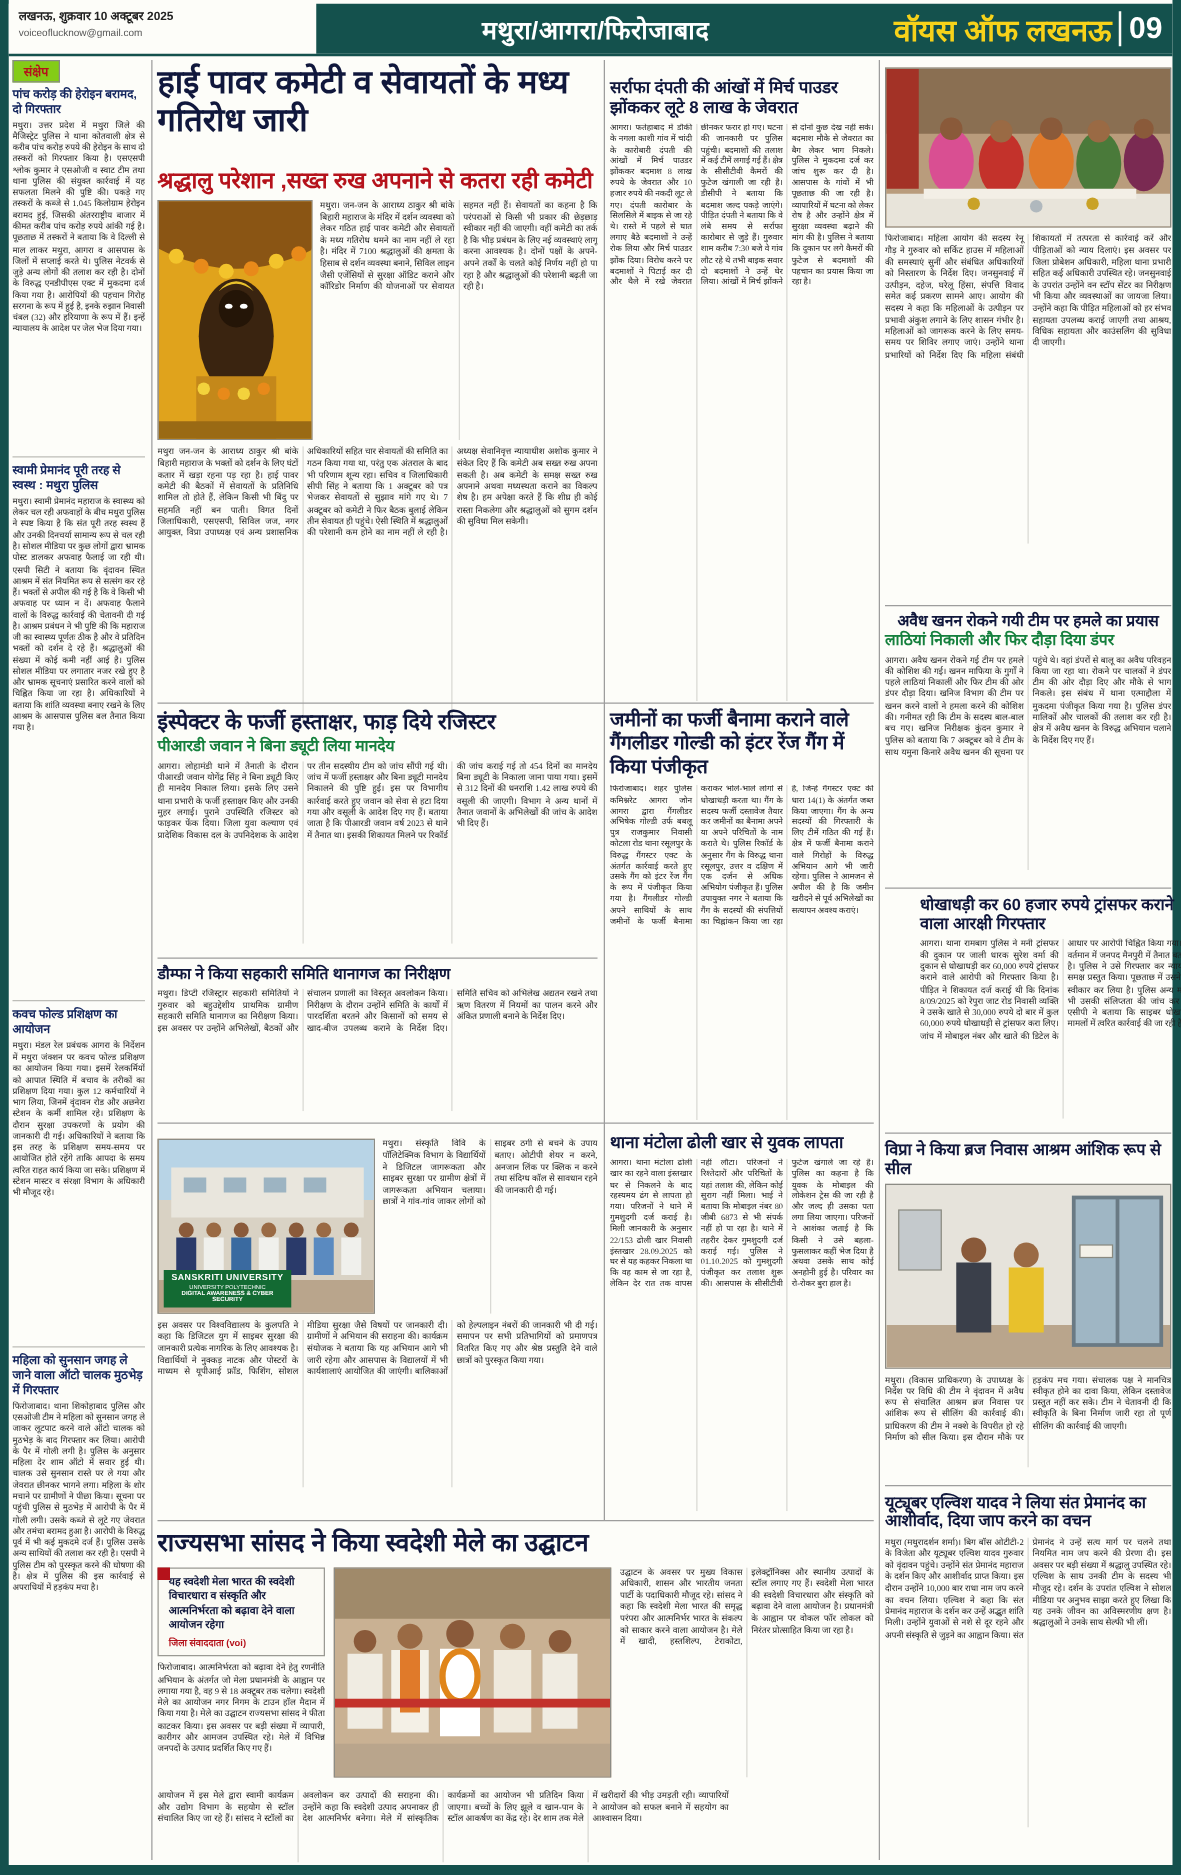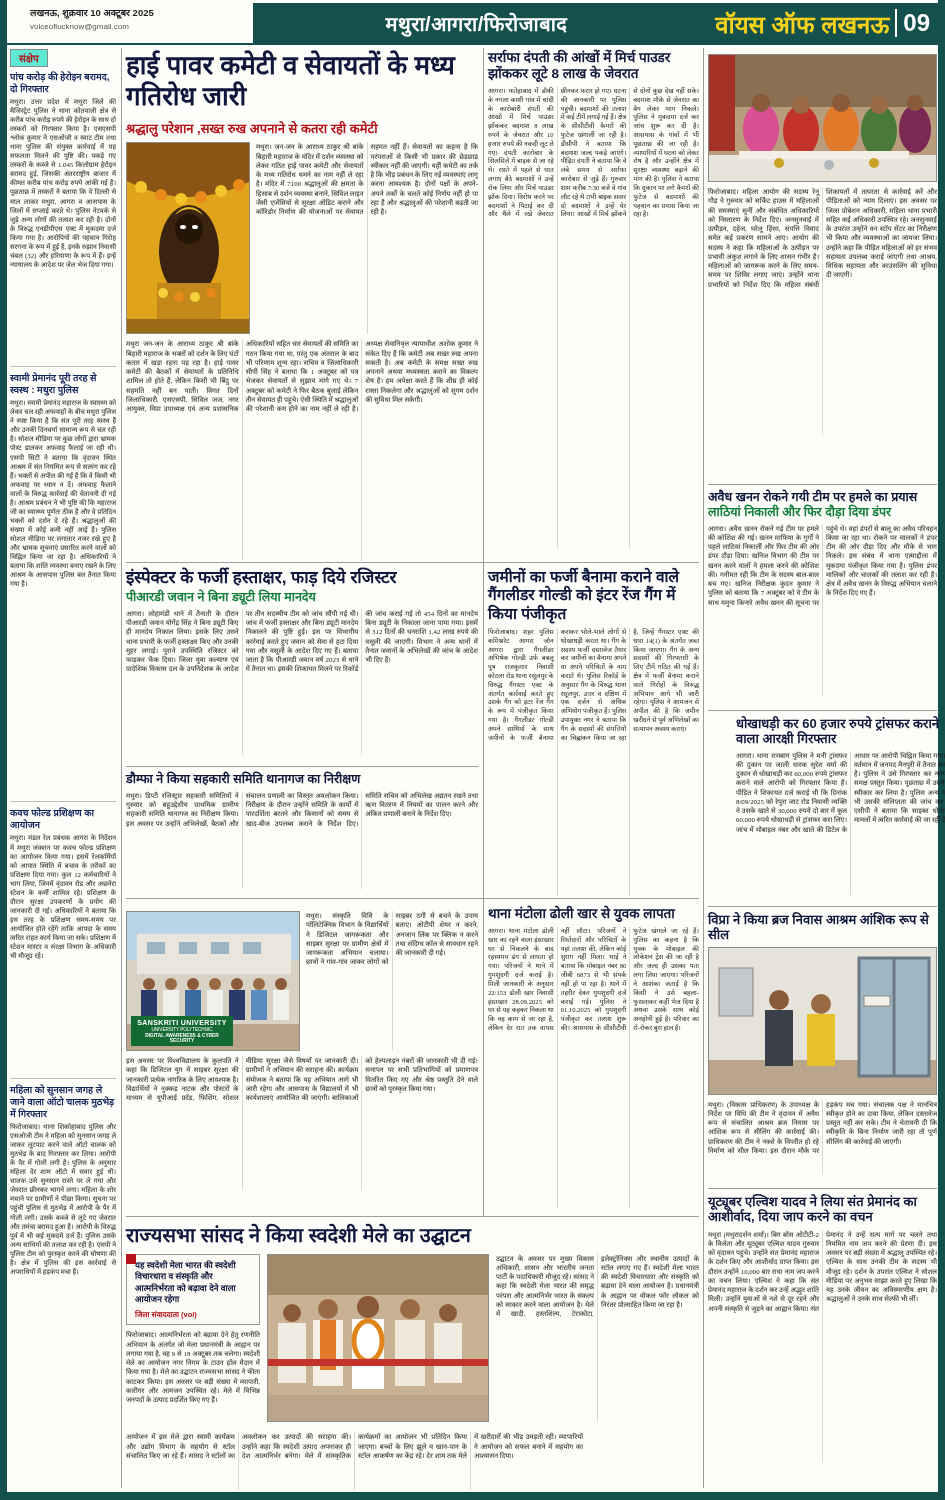--- a/index.html
+++ b/index.html
@@ -6,21 +6,21 @@
   html,body { background:#e8e8e4; }
   .page {
     position: relative; width: 945px; height: 1500px;
     background: #fdfdf9; overflow: hidden; margin: 0 auto;
     font-family: "Liberation Serif", "DejaVu Serif", serif;
   }
   .abs { position: absolute; }
   .frame { background:#14514d; }
   
   .mast { display:flex; align-items:stretch; height:40px; }
-  .mast-left { width:246px; background:#fdfdf9; padding:3px 23px; }
+  .mast-left { width:246px; background:#fdfdf9; padding:3px 8px; }
   .mast-date { font-family:"Liberation Sans",sans-serif; font-size:9.5px; font-weight:bold; color:#222; }
   .mast-mail { font-family:"Liberation Sans",sans-serif; font-size:8px; color:#555; margin-top:3px; }
   .mast-center { flex:1; background:#14514d; color:#fff; display:flex; align-items:center; justify-content:center;
     font-family:"Liberation Sans",sans-serif; font-weight:bold; font-size:20px; letter-spacing:.5px; }
   .mast-right { width:238px; background:#14514d; display:flex; align-items:center; justify-content:flex-end; padding-right:8px; }
   .mast-brand { color:#f7d21a; font-family:"Liberation Sans",sans-serif; font-weight:bold; font-size:24px; }
   .mast-pageno { color:#fff; font-family:"Liberation Sans",sans-serif; font-weight:bold; font-size:24px;
     border-left:2px solid #fdfdf9; padding-left:6px; margin-left:6px; }
   
   .vrule { width:1px; background:#9d9d9d; }
@@ -28,21 +28,21 @@
   
   .hl { font-family:"Liberation Sans","DejaVu Sans",sans-serif; font-weight:bold; color:#10173c; line-height:1.18; }
   .hl-red { color:#15803d; }
   .sub { font-family:"Liberation Sans",sans-serif; font-weight:bold; color:#b5121b; }
   .bt { font-size:6.9px; line-height:1.34; text-align:justify; color:#1c1c1c; overflow:hidden; }
   .cols2 { column-count:2; column-gap:7px; column-rule:1px solid #d9d9d4; }
   .cols3 { column-count:3; column-gap:7px; column-rule:1px solid #d9d9d4; }
   .cols5 { column-count:5; column-gap:7px; column-rule:1px solid #d9d9d4; }
   
   .brief-label { display:inline-block; border:1px solid #8a8a8a; color:#b5121b; font-family:"Liberation Sans",sans-serif;
-    font-weight:bold; font-size:10px; padding:1px 8px; background:#5eead4; }
+    font-weight:bold; font-size:10px; padding:1px 8px; background:#84cc16; }
   .b-title { font-family:"Liberation Sans",sans-serif; font-weight:bold; font-size:9.5px; line-height:1.22; color:#14265e; margin:4px 0 3px; }
   .b-body { font-size:6.8px; line-height:1.33; text-align:justify; color:#1c1c1c; overflow:hidden; }
   .b-sep { height:1px; background:#bdbdb8; margin:5px 0; }
   .photo { border:1px solid #8c8c85; overflow:hidden; position:relative; background:#c9b193; }
   .quote-box { border:1px solid #9a9a94; background:#fbfaf4; padding:5px 6px 5px 8px; position:relative; }
   .quote-mark { position:absolute; left:-1px; top:-1px; width:10px; height:10px; background:#b5121b; }
   .quote-text { font-family:"Liberation Sans",sans-serif; font-weight:bold; font-size:8.5px; line-height:1.35; color:#10173c; }
   .byline { font-family:"Liberation Sans",sans-serif; font-weight:bold; font-size:7.5px; color:#b5121b; margin-top:4px; }
   .uni-banner { position:absolute; left:4px; bottom:4px; width:102px; background:#136a33; color:#fff; padding:3px 4px;
     font-family:"Liberation Sans",sans-serif; text-align:center; }
@@ -95,21 +95,21 @@
     </div>
     <div class="b-sep"></div>
     <div>
       <div class="b-title">महिला को सुनसान जगह ले जाने वाला ऑटो चालक मुठभेड़ में गिरफ्तार</div>
       <div class="b-body" style="height:300px;">फिरोजाबाद। थाना शिकोहाबाद पुलिस और एसओजी टीम ने महिला को सुनसान जगह ले जाकर लूटपाट करने वाले ऑटो चालक को मुठभेड़ के बाद गिरफ्तार कर लिया। आरोपी के पैर में गोली लगी है। पुलिस के अनुसार महिला देर शाम ऑटो में सवार हुई थी। चालक उसे सुनसान रास्ते पर ले गया और जेवरात छीनकर भागने लगा। महिला के शोर मचाने पर ग्रामीणों ने पीछा किया। सूचना पर पहुंची पुलिस से मुठभेड़ में आरोपी के पैर में गोली लगी। उसके कब्जे से लूटे गए जेवरात और तमंचा बरामद हुआ है। आरोपी के विरुद्ध पूर्व में भी कई मुकदमे दर्ज हैं। पुलिस उसके अन्य साथियों की तलाश कर रही है। एसपी ने पुलिस टीम को पुरस्कृत करने की घोषणा की है। क्षेत्र में पुलिस की इस कार्रवाई से अपराधियों में हड़कंप मचा है।</div>
     </div>
   </div>
 
   <section class="abs" style="left:126px;top:50px;width:352px;">
     <h1 class="hl" style="font-size:26px;">हाई पावर कमेटी व सेवायतों के मध्य गतिरोध जारी</h1>
-    <div class="sub" style="font-size:13px;margin:8px 0 5px;">श्रद्धालु परेशान ,सख्त रुख अपनाने से कतरा रही कमेटी</div>
+    <div class="sub" style="font-size:18px;margin:20px 0 5px;">श्रद्धालु परेशान ,सख्त रुख अपनाने से कतरा रही कमेटी</div>
     <div style="display:flex;gap:6px;">
       <div class="photo" style="width:124px;height:192px;flex:none;">
         <svg width="124" height="192" viewBox="0 0 124 192">
           <rect width="124" height="192" fill="#e0a31c"></rect>
           <rect width="124" height="38" fill="#7a4a12"></rect>
           <path d="M0 38 Q62 70 124 38 L124 0 L0 0 Z" fill="#8a5514"></path>
           <circle cx="14" cy="44" r="6" fill="#f3c42c"></circle>
             <circle cx="34" cy="52" r="6" fill="#e88a1a"></circle>
           <circle cx="54" cy="56" r="6" fill="#f3c42c"></circle>
             <circle cx="74" cy="54" r="6" fill="#e88a1a"></circle>
@@ -127,21 +127,21 @@
             <circle cx="84" cy="150" r="5" fill="#e88a1a"></circle>
           <rect x="0" y="176" width="124" height="16" fill="#9a6a14"></rect>
         </svg>
       </div>
       <div class="bt cols2" style="height:192px;flex:1;">मथुरा। जन-जन के आराध्य ठाकुर श्री बांके बिहारी महाराज के मंदिर में दर्शन व्यवस्था को लेकर गठित हाई पावर कमेटी और सेवायतों के मध्य गतिरोध थमने का नाम नहीं ले रहा है। मंदिर में 7100 श्रद्धालुओं की क्षमता के हिसाब से दर्शन व्यवस्था बनाने, सिविल लाइन जैसी एजेंसियों से सुरक्षा ऑडिट कराने और कॉरिडोर निर्माण की योजनाओं पर सेवायत सहमत नहीं हैं। सेवायतों का कहना है कि परंपराओं से किसी भी प्रकार की छेड़छाड़ स्वीकार नहीं की जाएगी। वहीं कमेटी का तर्क है कि भीड़ प्रबंधन के लिए नई व्यवस्थाएं लागू करना आवश्यक है। दोनों पक्षों के अपने-अपने तर्कों के चलते कोई निर्णय नहीं हो पा रहा है और श्रद्धालुओं की परेशानी बढ़ती जा रही है।</div>
     </div>
     <div class="bt cols3" style="height:222px;margin-top:5px;">मथुरा जन-जन के आराध्य ठाकुर श्री बांके बिहारी महाराज के भक्तों को दर्शन के लिए घंटों कतार में खड़ा रहना पड़ रहा है। हाई पावर कमेटी की बैठकों में सेवायतों के प्रतिनिधि शामिल तो होते हैं, लेकिन किसी भी बिंदु पर सहमति नहीं बन पाती। विगत दिनों जिलाधिकारी, एसएसपी, सिविल जज, नगर आयुक्त, विप्रा उपाध्यक्ष एवं अन्य प्रशासनिक अधिकारियों सहित चार सेवायतों की समिति का गठन किया गया था, परंतु एक अंतराल के बाद भी परिणाम शून्य रहा। सचिव व जिलाधिकारी सीपी सिंह ने बताया कि 1 अक्टूबर को पत्र भेजकर सेवायतों से सुझाव मांगे गए थे। 7 अक्टूबर को कमेटी ने फिर बैठक बुलाई लेकिन तीन सेवायत ही पहुंचे। ऐसी स्थिति में श्रद्धालुओं की परेशानी कम होने का नाम नहीं ले रही है। अध्यक्ष सेवानिवृत्त न्यायाधीश अशोक कुमार ने संकेत दिए हैं कि कमेटी अब सख्त रुख अपना सकती है। अब कमेटी के समक्ष सख्त रुख अपनाने अथवा मध्यस्थता कराने का विकल्प शेष है। हम अपेक्षा करते हैं कि शीघ्र ही कोई रास्ता निकलेगा और श्रद्धालुओं को सुगम दर्शन की सुविधा मिल सकेगी।</div>
   </section>
   <div class="abs hrule" style="left:126px;top:562px;width:573px;"></div>
 
-  <section class="abs" style="left:488px;top:50px;width:211px;">
+  <section class="abs" style="left:488px;top:62px;width:211px;">
     <h2 class="hl" style="font-size:13.5px;">सर्राफा दंपती की आंखों में मिर्च पाउडर झोंककर लूटे 8 लाख के जेवरात</h2>
     <div class="bt cols3" style="height:462px;margin-top:5px;font-size:6.6px;">आगरा। फतेहाबाद में डौकी के नगला काशी गांव में चांदी के कारोबारी दंपती की आंखों में मिर्च पाउडर झोंककर बदमाश 8 लाख रुपये के जेवरात और 10 हजार रुपये की नकदी लूट ले गए। दंपती कारोबार के सिलसिले में बाइक से जा रहे थे। रास्ते में पहले से घात लगाए बैठे बदमाशों ने उन्हें रोक लिया और मिर्च पाउडर झोंक दिया। विरोध करने पर बदमाशों ने पिटाई कर दी और थैले में रखे जेवरात छीनकर फरार हो गए। घटना की जानकारी पर पुलिस पहुंची। बदमाशों की तलाश में कई टीमें लगाई गई हैं। क्षेत्र के सीसीटीवी कैमरों की फुटेज खंगाली जा रही है। डीसीपी ने बताया कि बदमाश जल्द पकड़े जाएंगे। पीड़ित दंपती ने बताया कि वे लंबे समय से सर्राफा कारोबार से जुड़े हैं। गुरुवार शाम करीब 7:30 बजे वे गांव लौट रहे थे तभी बाइक सवार दो बदमाशों ने उन्हें घेर लिया। आंखों में मिर्च झोंकने से दोनों कुछ देख नहीं सके। बदमाश मौके से जेवरात का बैग लेकर भाग निकले। पुलिस ने मुकदमा दर्ज कर जांच शुरू कर दी है। आसपास के गांवों में भी पूछताछ की जा रही है। व्यापारियों में घटना को लेकर रोष है और उन्होंने क्षेत्र में सुरक्षा व्यवस्था बढ़ाने की मांग की है। पुलिस ने बताया कि दुकान पर लगे कैमरों की फुटेज से बदमाशों की पहचान का प्रयास किया जा रहा है।</div>
   </section>
 
   <section class="abs" style="left:708px;top:50px;width:229px;">
     <div class="photo" style="width:229px;height:128px;margin-top:4px;">
       <svg width="229" height="128" viewBox="0 0 229 128">
         <rect width="229" height="128" fill="#b99c7c"></rect>
         <rect width="229" height="52" fill="#8a6f52"></rect>
         <rect x="0" y="0" width="26" height="96" fill="#a33226"></rect>
@@ -160,21 +160,21 @@
         <circle cx="70" cy="108" r="5" fill="#c9a227"></circle>
           <circle cx="120" cy="110" r="5" fill="#b0b8bd"></circle>
           <circle cx="165" cy="108" r="5" fill="#c9a227"></circle>
       </svg>
     </div>
     <div class="bt cols2" style="height:248px;margin-top:5px;">फिरोजाबाद। महिला आयोग की सदस्य रेनू गौड़ ने गुरुवार को सर्किट हाउस में महिलाओं की समस्याएं सुनीं और संबंधित अधिकारियों को निस्तारण के निर्देश दिए। जनसुनवाई में उत्पीड़न, दहेज, घरेलू हिंसा, संपत्ति विवाद समेत कई प्रकरण सामने आए। आयोग की सदस्य ने कहा कि महिलाओं के उत्पीड़न पर प्रभावी अंकुश लगाने के लिए शासन गंभीर है। महिलाओं को जागरूक करने के लिए समय-समय पर शिविर लगाए जाएं। उन्होंने थाना प्रभारियों को निर्देश दिए कि महिला संबंधी शिकायतों में तत्परता से कार्रवाई करें और पीड़िताओं को न्याय दिलाएं। इस अवसर पर जिला प्रोबेशन अधिकारी, महिला थाना प्रभारी सहित कई अधिकारी उपस्थित रहे। जनसुनवाई के उपरांत उन्होंने वन स्टॉप सेंटर का निरीक्षण भी किया और व्यवस्थाओं का जायजा लिया। उन्होंने कहा कि पीड़ित महिलाओं को हर संभव सहायता उपलब्ध कराई जाएगी तथा आश्रय, विधिक सहायता और काउंसलिंग की सुविधा दी जाएगी।</div>
   </section>
   <div class="abs hrule" style="left:708px;top:484px;width:229px;"></div>
 
   <section class="abs" style="left:708px;top:490px;width:229px;">
-    <h2 class="hl" style="font-size:12.5px;">अवैध खनन रोकने गयी टीम पर हमले का प्रयास</h2>
+    <h2 class="hl" style="font-size:12.5px;text-align:center;">अवैध खनन रोकने गयी टीम पर हमले का प्रयास</h2>
     <h2 class="hl hl-red" style="font-size:12.5px;">लाठियां निकाली और फिर दौड़ा दिया डंपर</h2>
     <div class="bt cols2" style="height:172px;margin-top:4px;">आगरा। अवैध खनन रोकने गई टीम पर हमले की कोशिश की गई। खनन माफिया के गुर्गों ने पहले लाठियां निकालीं और फिर टीम की ओर डंपर दौड़ा दिया। खनिज विभाग की टीम पर खनन करने वालों ने हमला करने की कोशिश की। गनीमत रही कि टीम के सदस्य बाल-बाल बच गए। खनिज निरीक्षक कुंदन कुमार ने पुलिस को बताया कि 7 अक्टूबर को वे टीम के साथ यमुना किनारे अवैध खनन की सूचना पर पहुंचे थे। वहां डंपरों से बालू का अवैध परिवहन किया जा रहा था। रोकने पर चालकों ने डंपर टीम की ओर दौड़ा दिए और मौके से भाग निकले। इस संबंध में थाना एत्माद्दौला में मुकदमा पंजीकृत किया गया है। पुलिस डंपर मालिकों और चालकों की तलाश कर रही है। क्षेत्र में अवैध खनन के विरुद्ध अभियान चलाने के निर्देश दिए गए हैं।</div>
   </section>
   <div class="abs hrule" style="left:708px;top:710px;width:229px;"></div>
 
   <section class="abs" style="left:708px;top:716px;width:229px;margin-left:28px;">
     <h2 class="hl" style="font-size:13px;">धोखाधड़ी कर 60 हजार रुपये ट्रांसफर कराने वाला आरक्षी गिरफ्तार</h2>
     <div class="bt cols2" style="height:144px;margin-top:4px;">आगरा। थाना रामबाग पुलिस ने मनी ट्रांसफर की दुकान पर जाली धारक सुरेश वर्मा की दुकान से धोखाधड़ी कर 60,000 रुपये ट्रांसफर कराने वाले आरोपी को गिरफ्तार किया है। पीड़ित ने शिकायत दर्ज कराई थी कि दिनांक 8/09/2025 को रेपुरा जाट रोड निवासी व्यक्ति ने उसके खाते से 30,000 रुपये दो बार में कुल 60,000 रुपये धोखाधड़ी से ट्रांसफर करा लिए। जांच में मोबाइल नंबर और खाते की डिटेल के आधार पर आरोपी चिह्नित किया गया। आरोपी वर्तमान में जनपद मैनपुरी में तैनात बताया गया है। पुलिस ने उसे गिरफ्तार कर न्यायालय के समक्ष प्रस्तुत किया। पूछताछ में उसने अपराध स्वीकार कर लिया है। पुलिस अन्य मामलों में भी उसकी संलिप्तता की जांच कर रही है। एसीपी ने बताया कि साइबर धोखाधड़ी के मामलों में त्वरित कार्रवाई की जा रही है।</div>
   </section>
   <div class="abs hrule" style="left:708px;top:906px;width:229px;"></div>

